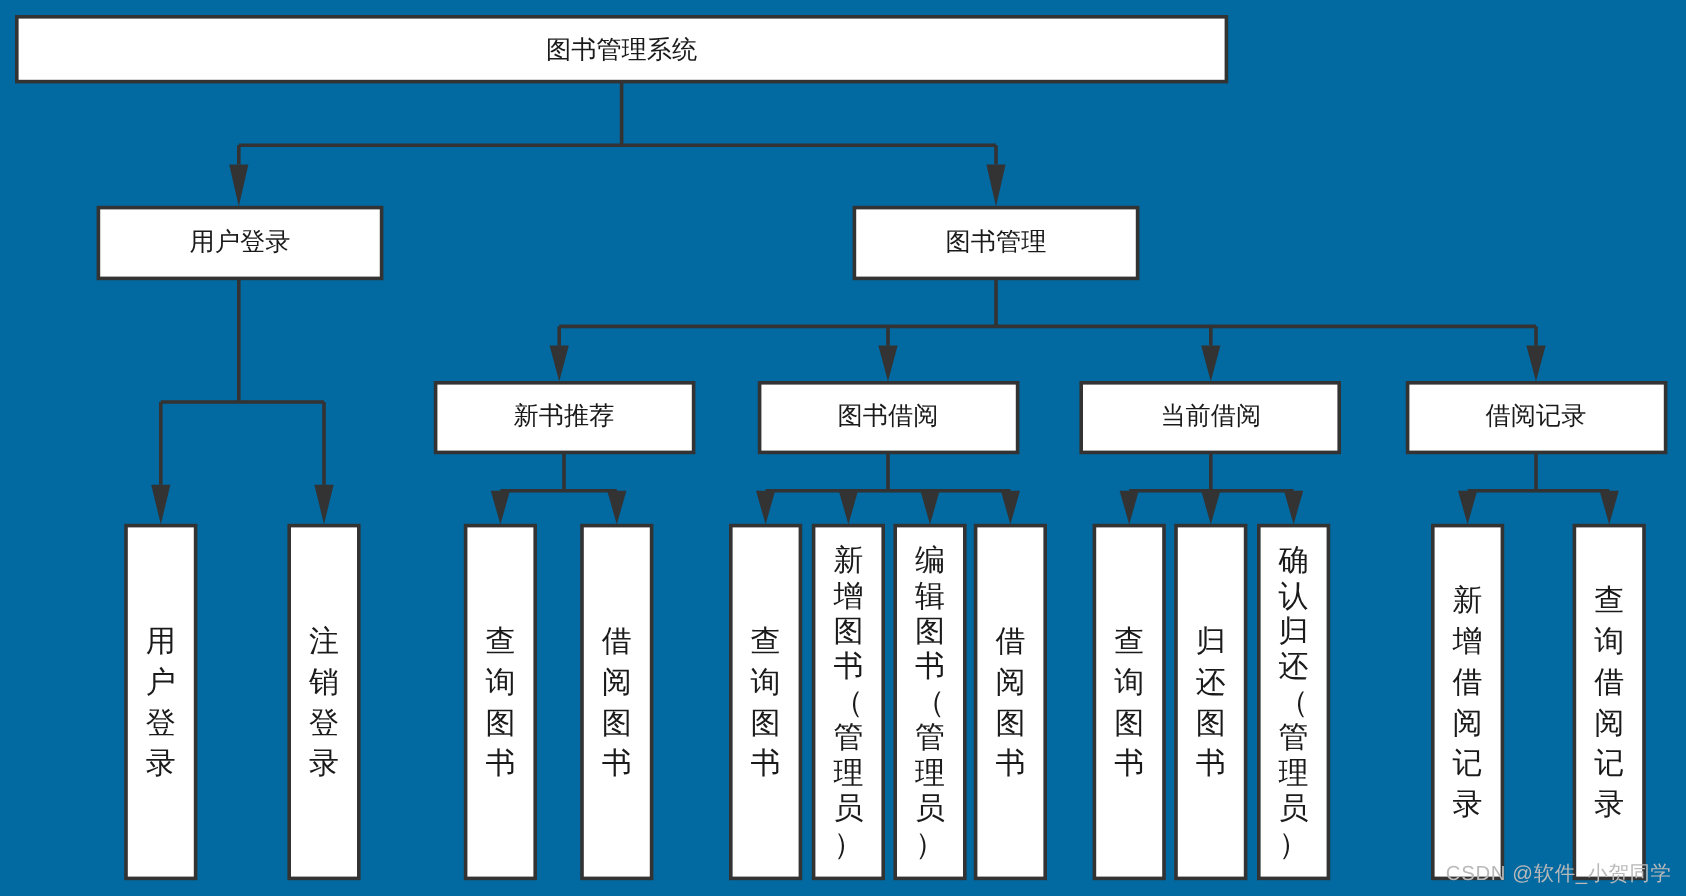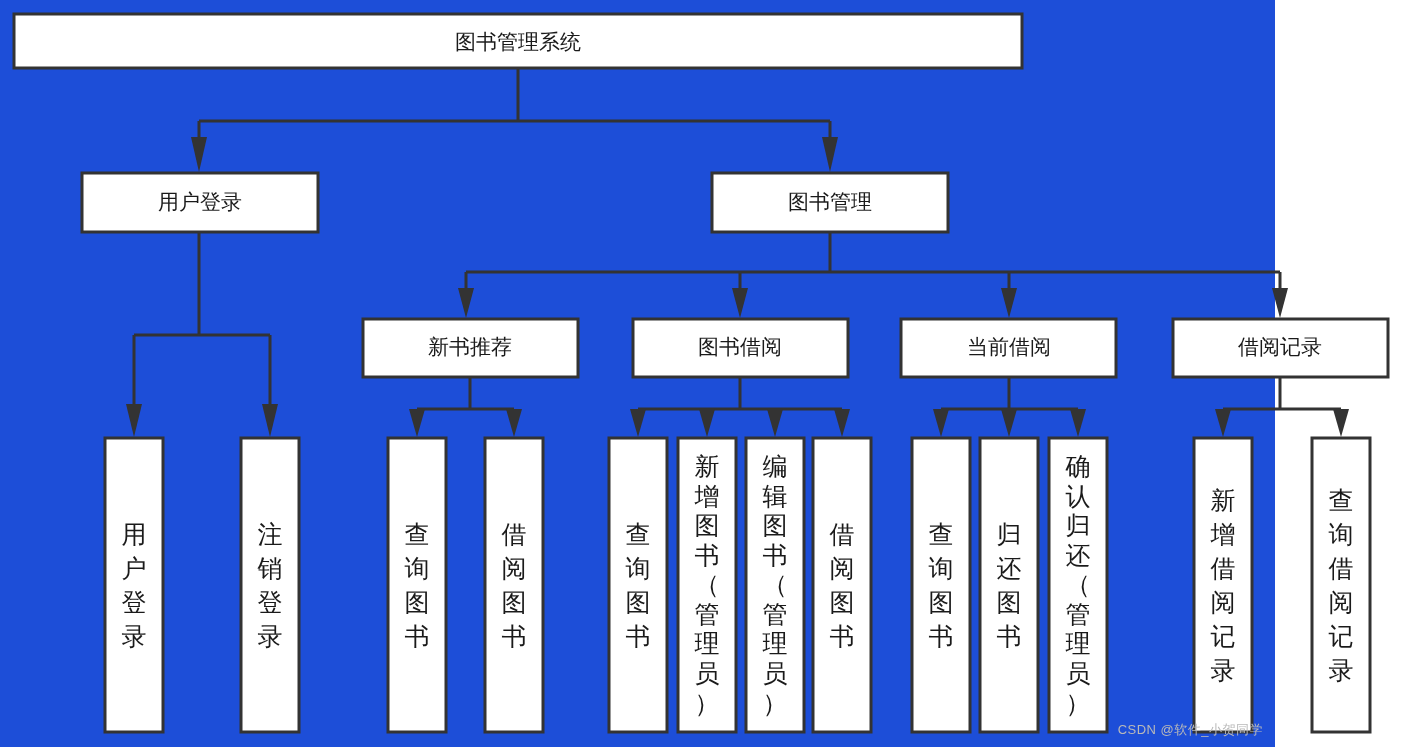--- a/index.html
+++ b/index.html
@@ -10,23 +10,23 @@
   }
   body {
     width: 1405px;
     height: 747px;
     font-family: "Liberation Sans", "DejaVu Sans", sans-serif;
     overflow: hidden;
     position: relative;
   }
   #diagram-root {
     position: relative;
-    width: 1275px;
+    width: 1405px;
     height: 747px;
-    background: #1d4ed8;
+    background: #0369a1;
   }
   svg#flowchart {
     position: absolute;
     top: 0;
     left: 0;
     width: 1405px;
     height: 747px;
     display: block;
   }
   .node-box {
@@ -56,21 +56,21 @@
     font-family: "Liberation Sans", "DejaVu Sans", sans-serif;
     fill: #1a1a1a;
     font-size: 25px;
     text-anchor: middle;
   }
   .watermark {
     position: absolute;
     right: 12px;
     bottom: 8px;
     font-family: "Liberation Sans", "DejaVu Sans", sans-serif;
-    font-size: 13px;
+    font-size: 17px;
     color: #b9b9b9;
     letter-spacing: 0.5px;
     user-select: none;
     pointer-events: none;
     white-space: nowrap;
   }
 </style>
 </head>
 <body>
 

